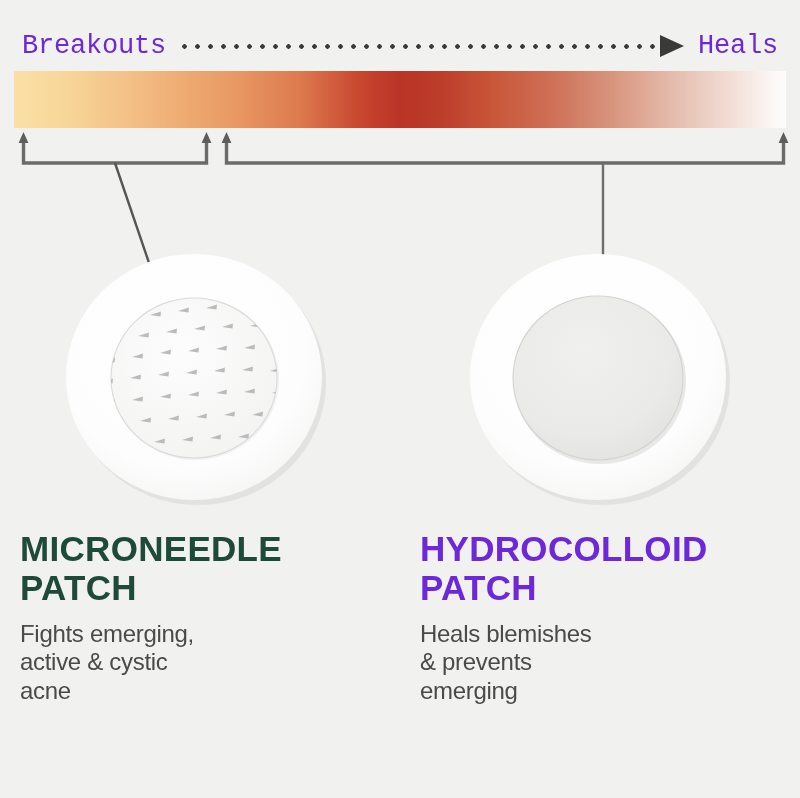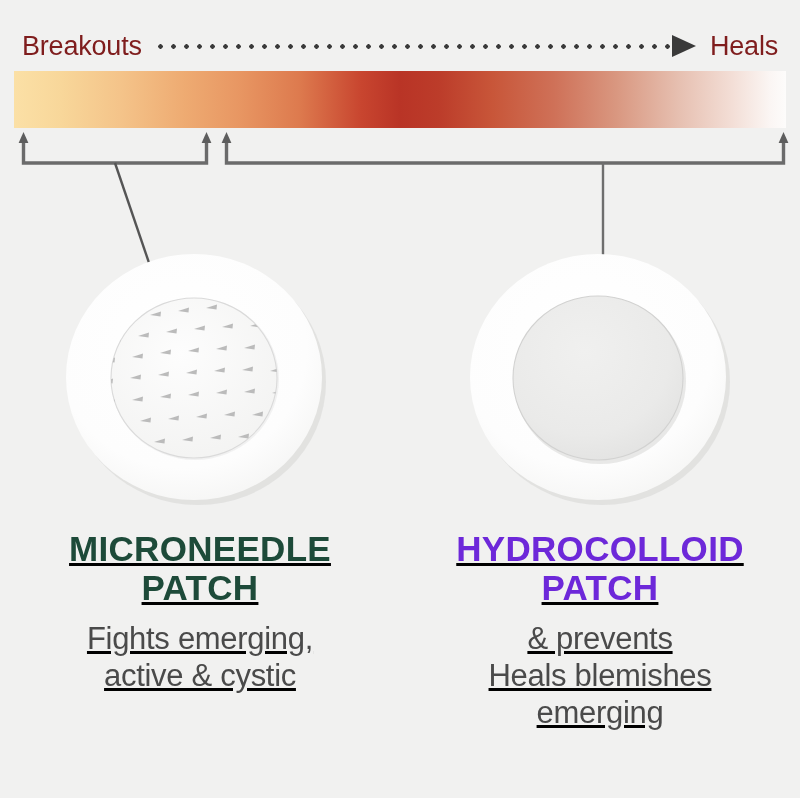--- a/index.html
+++ b/index.html
@@ -28,24 +28,25 @@
     width: 800px;
     height: 40px;
     display: flex;
     align-items: center;
     padding: 0 22px;
   }
 
   .scale-label {
     font-size: 27px;
     font-weight: 400;
-    color: #7f1d1d;
+    color: #6d28d9;
     letter-spacing: -0.2px;
     white-space: nowrap;
     line-height: 1;
+    font-family: Liberation Mono, monospace;
   }
 
   .scale-label.left  { margin-right: 16px; }
   .scale-label.right { margin-left: 14px; }
 
   .dotted-arrow {
     flex: 1 1 auto;
     position: relative;
     height: 14px;
     display: flex;
@@ -140,38 +141,36 @@
     position: absolute;
     left: 0;
     top: 530px;
     width: 800px;
     height: 268px;
     display: flex;
   }
 
   .caption-col {
     width: 400px;
-    padding: 0 35px;
-    text-align: center;
-    text-decoration: underline;
+    padding: 0 20px;
   }
 
   .patch-title {
     font-size: 35px;
     font-weight: 700;
     line-height: 1.11;
     letter-spacing: 0.3px;
     margin: 0 0 12px 0;
   }
 
   .patch-title.microneedle  { color: #1d4a39; }
   .patch-title.hydrocolloid { color: #6d28d9; }
 
   .patch-desc {
-    font-size: 31px;
+    font-size: 24px;
     font-weight: 400;
     color: #4a4a4a;
     line-height: 1.20;
     letter-spacing: -0.3px;
   }
 </style>
 </head>
 <body>
 
 <div id="infographic">
@@ -331,30 +330,31 @@
   <div class="captions">
 
     <div class="caption-col">
       <div class="patch-title microneedle">
         <div>MICRONEEDLE</div>
         <div>PATCH</div>
       </div>
       <div class="patch-desc">
         <div>Fights emerging,</div>
         <div>active &amp; cystic</div>
+        <div>acne</div>
       </div>
     </div>
 
     <div class="caption-col">
       <div class="patch-title hydrocolloid">
         <div>HYDROCOLLOID</div>
         <div>PATCH</div>
       </div>
       <div class="patch-desc">
+        <div>Heals blemishes</div>
         <div>&amp; prevents</div>
-        <div>Heals blemishes</div>
         <div>emerging</div>
       </div>
     </div>
 
   </div>
 
 </div>
 
 </body></html>

